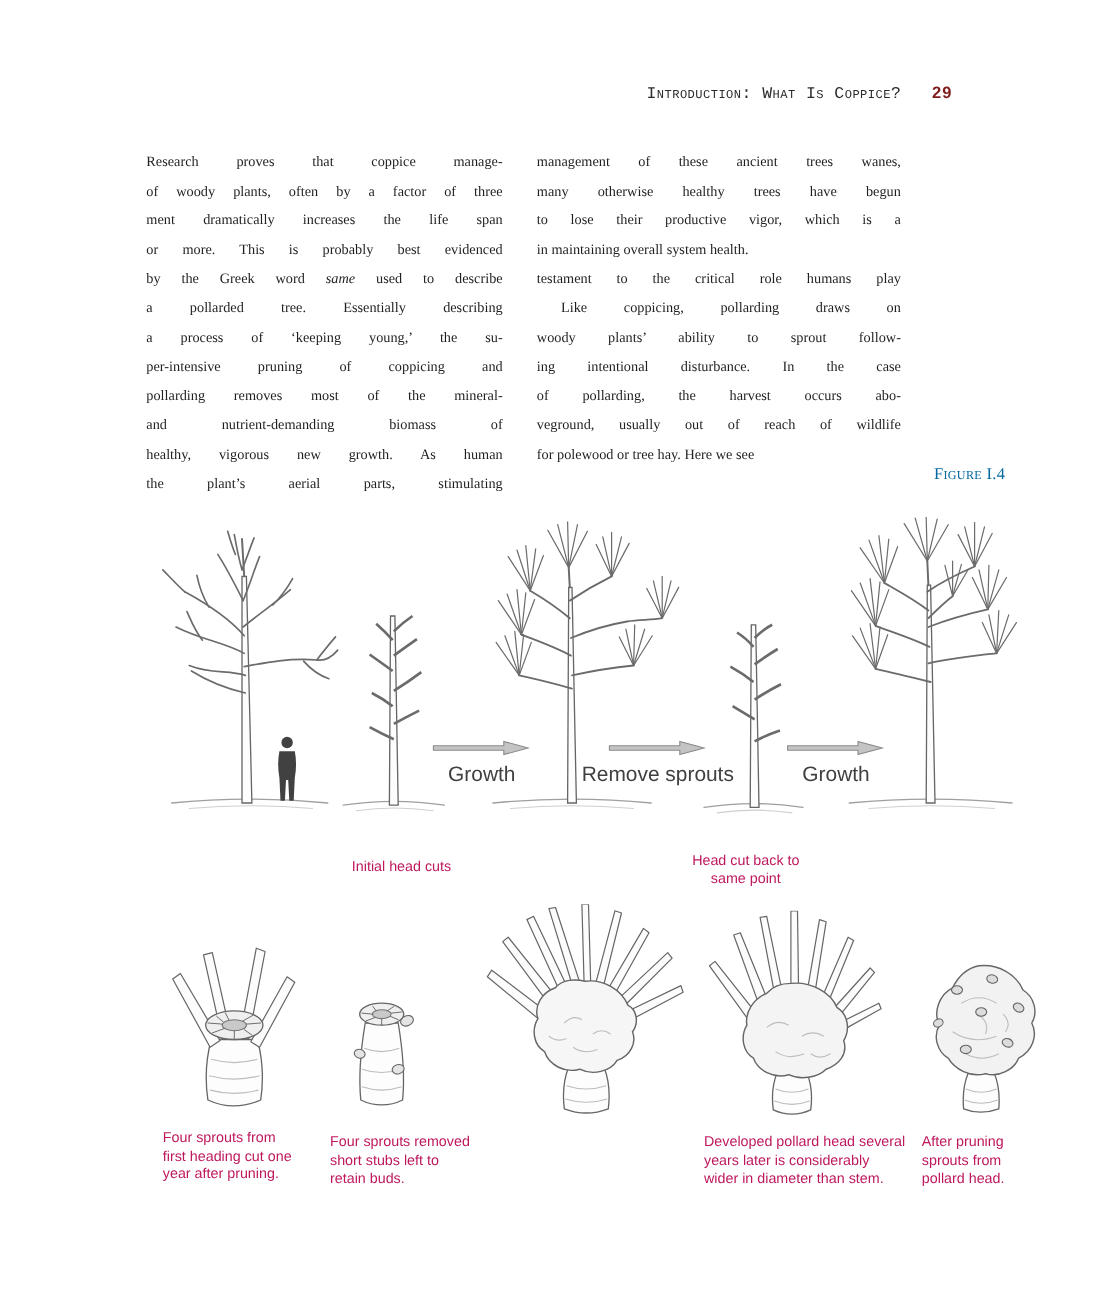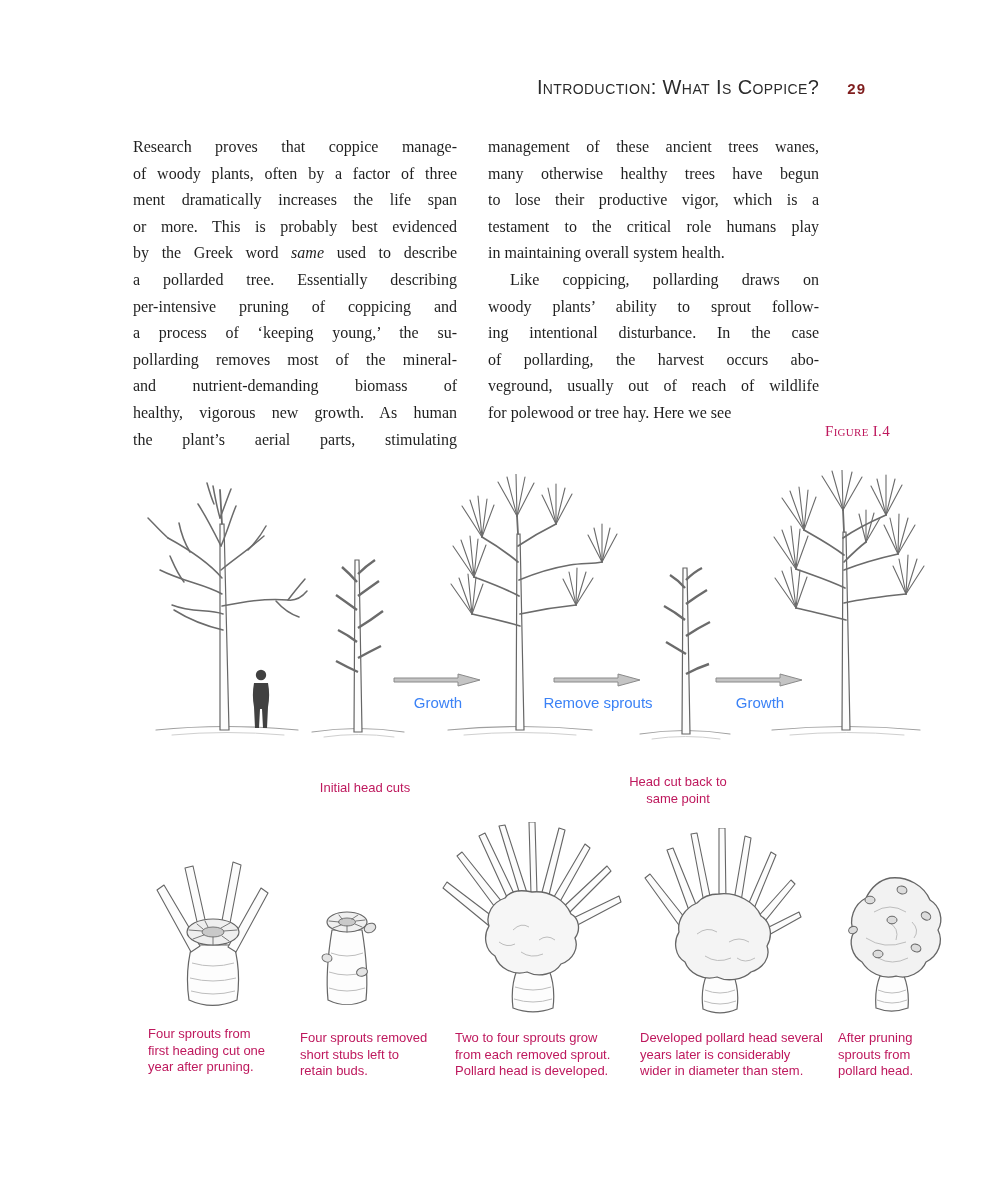--- a/index.html
+++ b/index.html
@@ -1,41 +1,41 @@
 <!DOCTYPE html>
 <html><head>
 <meta charset="utf-8">
 <style>
   html,body{margin:0;padding:0;background:#ffffff;}
   .page{position:relative;width:1000px;height:1184px;background:#ffffff;overflow:hidden;
         font-family:"Liberation Serif", serif;color:#1f1f1f;}
   
   .header{position:absolute;top:76px;left:0;width:866px;display:flex;justify-content:flex-end;
           align-items:baseline;gap:28px;}
-  .header .title{font-family:Liberation Sans, sans-serif;font-variant:small-caps;font-size:20px;
+  .header .title{font-family:Liberation Mono, monospace;font-variant:small-caps;font-size:15px;
           letter-spacing:.4px;color:#2b2b2b;}
   .header .pagenum{font-family:"Liberation Sans", sans-serif;font-weight:700;font-size:15px;
           letter-spacing:1px;color:#7f1d1d;}
   
-  .col{position:absolute;top:134px;font-size:16px;line-height:26.6px;}
+  .col{position:absolute;top:134px;font-size:13px;line-height:26.6px;}
   .col-left{left:133px;width:324px;}
   .col-right{left:488px;width:331px;}
   .ln{text-align:justify;text-align-last:justify;}
   .ln.nj{text-align:left;text-align-last:left;}
   .ln.indent{padding-left:22px;}
   .ital{font-style:italic;}
-  .figref{position:absolute;left:825px;top:423px;font-variant:small-caps;font-size:15px;
-          color:#be185d;letter-spacing:.3px;}
+  .figref{position:absolute;left:849px;top:423px;font-variant:small-caps;font-size:15px;
+          color:#0369a1;letter-spacing:.3px;}
   
   .figure{position:absolute;top:470px;left:0;width:1000px;height:640px;}
   .abs{position:absolute;}
   .caption{font-family:"Liberation Sans", sans-serif;font-size:13px;line-height:16.5px;
            color:#be185d;white-space:pre-line;}
   .cap-center{text-align:center;}
-  .arrlabel{font-family:"Liberation Sans", sans-serif;font-size:15px;color:#3b82f6;text-align:center;}
+  .arrlabel{font-family:"Liberation Sans", sans-serif;font-size:19px;color:#404040;text-align:center;}
   svg{display:block;}
   .sk{stroke:#6b6b6b;fill:none;stroke-linecap:round;}
   .trunkfill{fill:#fdfdfd;stroke:#666;stroke-width:1.2;}
   .limb{fill:#fcfcfc;stroke:#666;stroke-width:1.1;stroke-linejoin:round;}
   .tex{stroke:#bdbdbd;fill:none;stroke-width:1;}
   .ground{stroke:#9f9f9f;fill:none;stroke-width:1.2;stroke-linecap:round;}
   .ground2{stroke:#cfcfcf;fill:none;stroke-width:1;stroke-linecap:round;}
 </style>
 </head>
 <body>
@@ -47,34 +47,34 @@
     <span class="pagenum">29</span>
   </div>
 
   <div class="col col-left">
     <div class="ln">Research proves that coppice manage-</div>
     <div class="ln">of woody plants, often by a factor of three</div>
     <div class="ln">ment dramatically increases the life span</div>
     <div class="ln">or more. This is probably best evidenced</div>
     <div class="ln"><span>by the Greek word </span><span class="ital">same</span><span> used to describe</span></div>
     <div class="ln">a pollarded tree. Essentially describing</div>
+    <div class="ln">a process of ‘keeping young,’ the su-</div>
     <div class="ln">per-intensive pruning of coppicing and</div>
-    <div class="ln">a process of ‘keeping young,’ the su-</div>
     <div class="ln">pollarding removes most of the mineral-</div>
     <div class="ln">and nutrient-demanding biomass of</div>
     <div class="ln">healthy, vigorous new growth. As human</div>
     <div class="ln">the plant’s aerial parts, stimulating</div>
   </div>
 
   <div class="col col-right">
     <div class="ln">management of these ancient trees wanes,</div>
     <div class="ln">many otherwise healthy trees have begun</div>
     <div class="ln">to lose their productive vigor, which is a</div>
+    <div class="ln nj">in maintaining overall system health.</div>
     <div class="ln">testament to the critical role humans play</div>
-    <div class="ln nj">in maintaining overall system health.</div>
     <div class="ln indent">Like coppicing, pollarding draws on</div>
     <div class="ln">woody plants’ ability to sprout follow-</div>
     <div class="ln">ing intentional disturbance. In the case</div>
     <div class="ln">of pollarding, the harvest occurs abo-</div>
     <div class="ln">veground, usually out of reach of wildlife</div>
     <div class="ln nj">for polewood or tree hay. Here we see</div>
   </div>
 
   <div class="figref">Figure I.4</div>
 
@@ -426,23 +426,20 @@
         </g>
       </g>
     </svg>
 
     <div class="abs caption" style="left:148px;top:556px;width:140px">Four sprouts from
 first heading cut one
 year after pruning.</div>
     <div class="abs caption" style="left:300px;top:560px;width:150px">Four sprouts removed
 short stubs left to
 retain buds.</div>
-    <div class="abs caption" style="left:455px;top:560px;width:185px">Two to four sprouts grow
-from each removed sprout.
-Pollard head is developed.</div>
     <div class="abs caption" style="left:640px;top:560px;width:200px">Developed pollard head several
 years later is considerably
 wider in diameter than stem.</div>
     <div class="abs caption" style="left:838px;top:560px;width:120px">After pruning
 sprouts from
 pollard head.</div>
   </div>
 
 </div>
 

